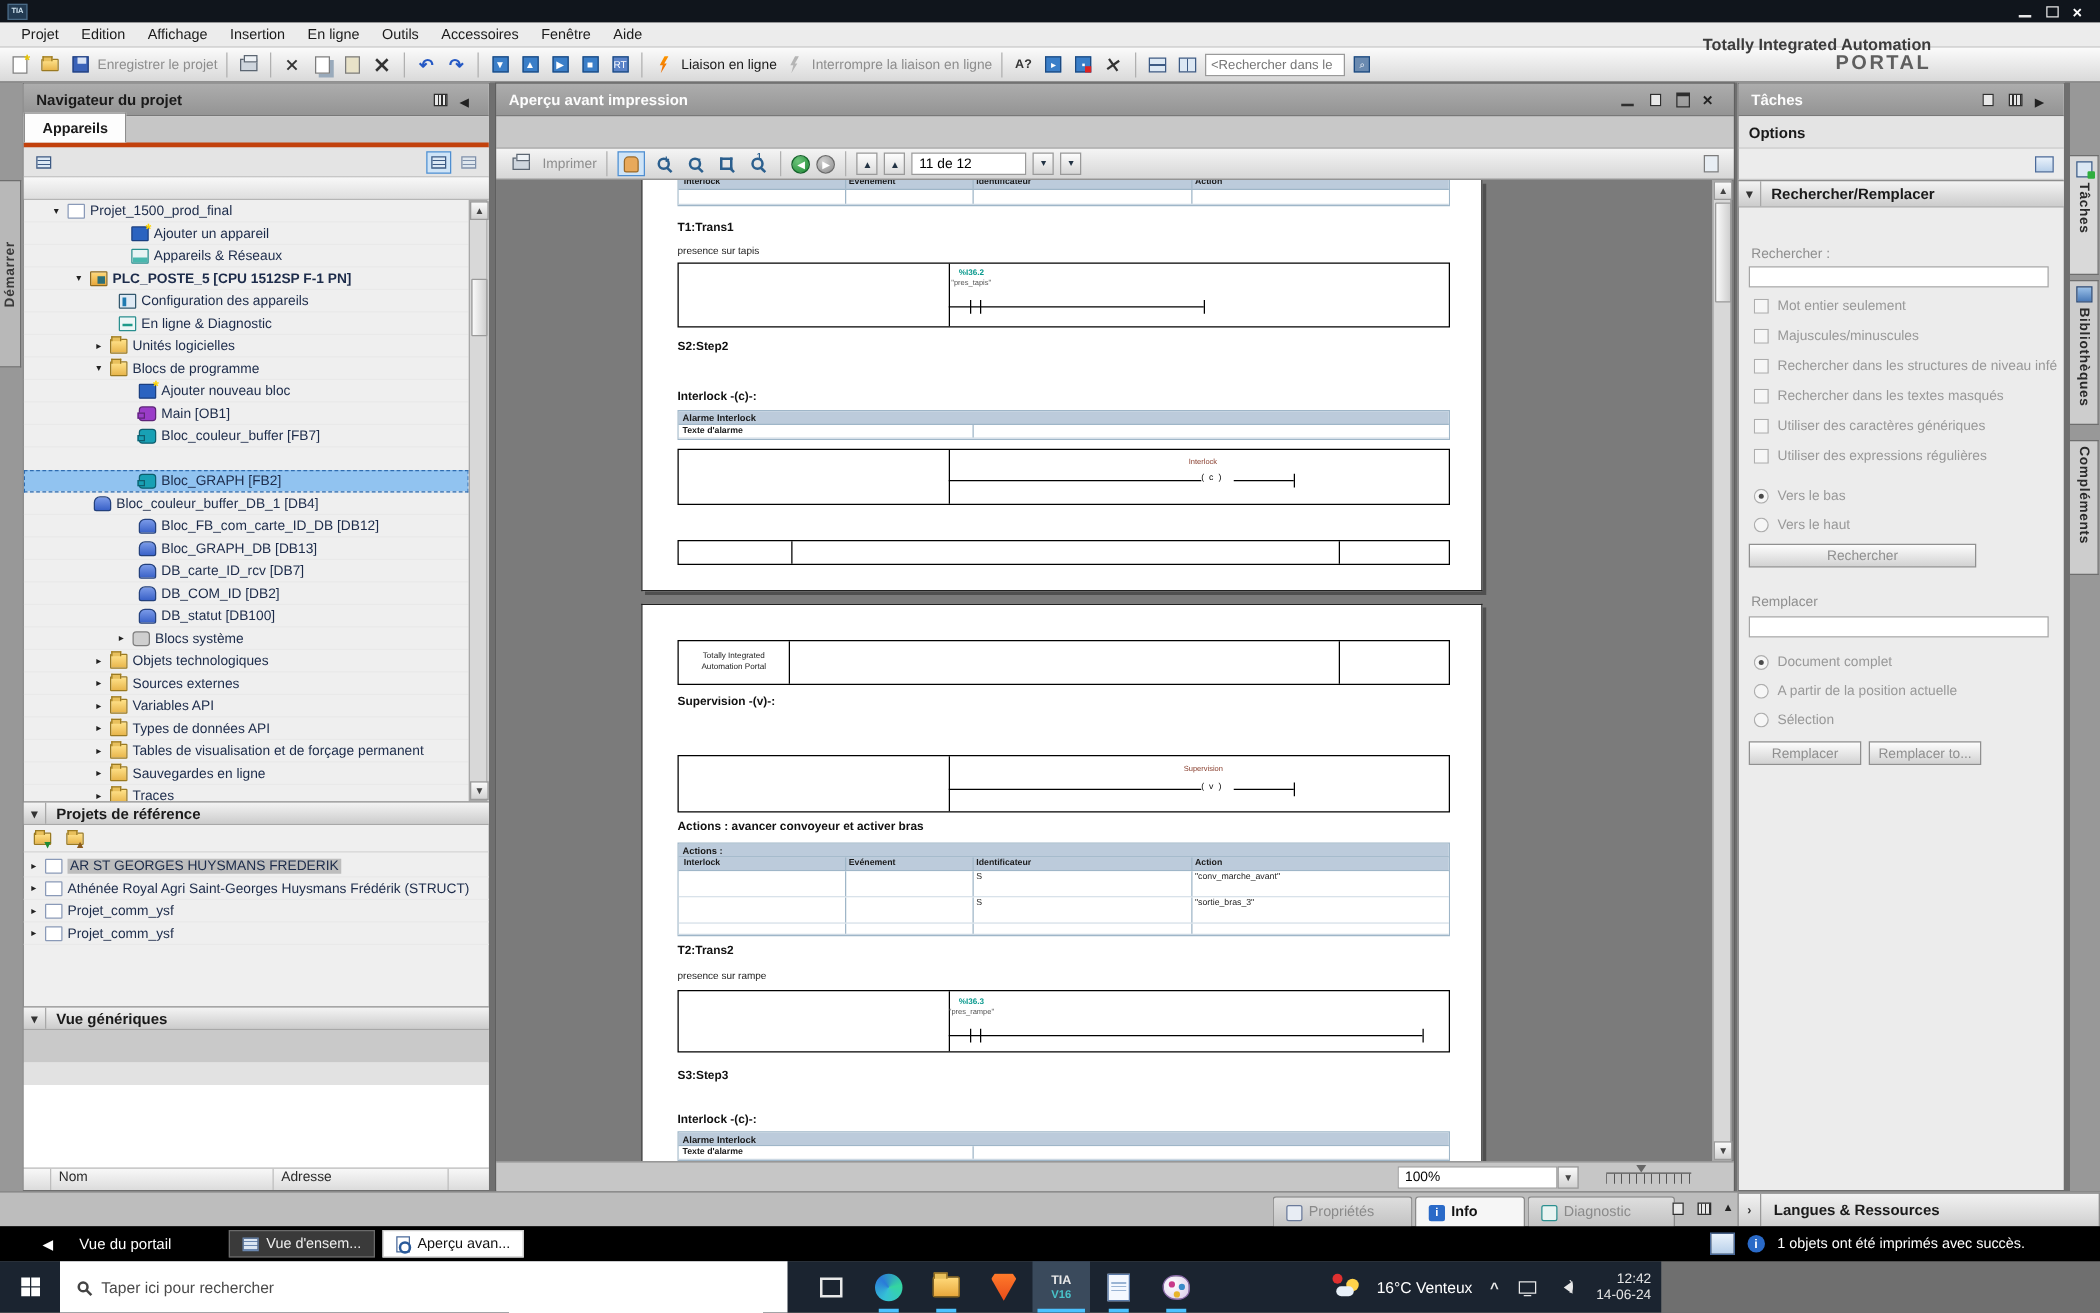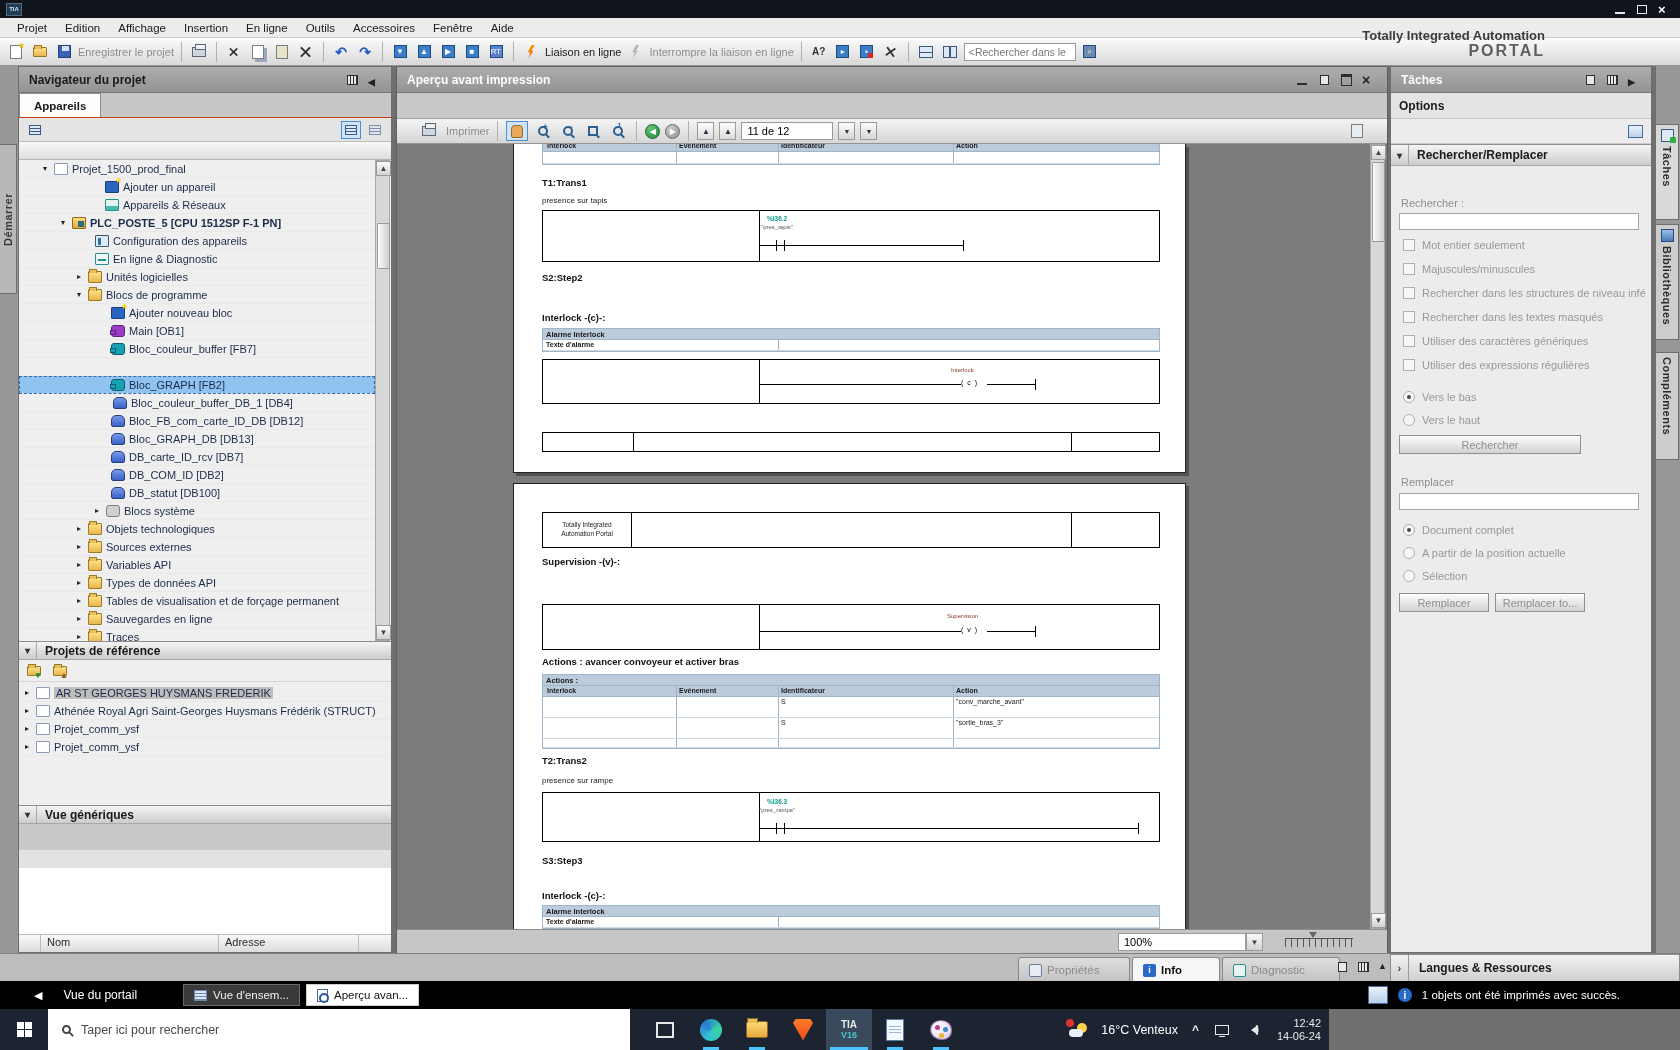--- a/index.html
+++ b/index.html
@@ -61,21 +61,21 @@
   .hic-rest::before{content:"";position:absolute;inset:1px 2px;border:1px solid #2e2e2e;background:#e8e8e8}
   .hic-maxx::before{content:"";position:absolute;inset:0 1px;border:1px solid #2e2e2e;border-top-width:3px}
   .hic-close::before{content:"×";font-size:14px;font-weight:bold;color:#222;line-height:12px}
   .hic-cols::before{content:"";position:absolute;inset:1px;border:1px solid #2e2e2e;background:
     repeating-linear-gradient(90deg,#e8e8e8 0 2px,#2e2e2e 2px 3px)}
   .hic-right::before{content:"▶";font-size:9px;color:#222}
   .hic-left::before{content:"◀";font-size:9px;color:#222}
 
   
   #nav{top:66px;left:18px;width:374px;height:887px;background:#efefef;border:1px solid #6e6e6e}
-  .navtabrow{height:25px;background:#c6c6c6;border-bottom:1px solid #c2410c;display:flex;align-items:flex-end;padding-left:0}
+  .navtabrow{height:25px;background:#c6c6c6;border-bottom:4px solid #c2410c;display:flex;align-items:flex-end;padding-left:0}
   .navtab{height:24px;background:#fdfdfd;border:1px solid #8e8e8e;border-bottom:none;
     font-weight:bold;font-size:11.5px;display:flex;align-items:center;padding:0 14px}
   .navtools{height:24px;background:#e4e4e4;border-bottom:1px solid #bdbdbd;display:flex;align-items:center;padding:0 6px}
   .viewtgl{width:20px;height:18px;border:1px solid #4f8ed0;background:#cfe4f7;display:flex;align-items:center;justify-content:center}
   .viewtgl.off{border-color:transparent;background:transparent}
   .minigrid{width:12px;height:10px;border:1px solid #3c5a84;background:
     repeating-linear-gradient(#dce8f4 0 2px,#3c5a84 2px 3px)}
   .colstrip{height:18px;background:linear-gradient(#f8f8f8,#dedede);border-bottom:1px solid #b5b5b5}
   #tree{top:93px;left:0;width:356px;height:481px;overflow:hidden}
   .trow{position:absolute;left:0;width:100%;height:18px;display:flex;align-items:center;
@@ -104,21 +104,21 @@
   .sbbtn{display:flex;align-items:center;justify-content:center;font-size:8px;color:#444;background:linear-gradient(#fafafa,#d2d2d2);border:1px solid #9a9a9a;cursor:pointer}
   .sbthumb{background:linear-gradient(90deg,#fafafa,#cfcfcf);border:1px solid #9a9a9a;border-radius:1px}
   .reftxt-sel{background:#bdbdbd;padding:0 2px}
   .dtable-h{display:flex;height:18px;background:linear-gradient(#f8f8f8,#dcdcdc);border-top:1px solid #bdbdbd;font-size:11px;color:#2a2a2a}
   .dcell{border-right:1px solid #bdbdbd;padding:1px 6px}
 
   
   #pv{top:66px;left:396px;width:992px;height:887px;background:#8b8b8b;border:1px solid #5f5f5f}
   .pv-strip{height:26px;background:#c8c8c8;border-bottom:1px solid #a2a2a2}
   .pv-tools{height:25px;background:linear-gradient(#f4f4f4,#d6d6d6);border-bottom:1px solid #949494;
-    display:flex;align-items:center;padding:0 20px;gap:5px}
+    display:flex;align-items:center;padding:0 8px;gap:5px}
   .mag{width:10px;height:10px;border:2px solid #2b5f8e;border-radius:50%;position:relative;display:inline-block}
   .mag::after{content:"";position:absolute;width:5px;height:2px;background:#2b5f8e;transform:rotate(45deg);right:-4px;bottom:-3px}
   .magsign{position:absolute;left:9px;top:1px;font-size:9px;font-weight:bold;color:#2b5f8e}
   .hand{width:12px;height:13px;background:#e8a95b;border:1px solid #9a6a2a;border-radius:4px 4px 2px 2px}
   .selbox{border:1px solid #4f8ed0;background:#cfe4f7;width:22px;height:20px;display:flex;align-items:center;justify-content:center}
   .cir{width:15px;height:15px;border-radius:50%;color:#fff;font-size:8px;display:flex;align-items:center;justify-content:center}
   .cir.g{background:radial-gradient(circle at 35% 30%,#6cc47a,#1e8a35);border:1px solid #14622a}
   .cir.gr{background:radial-gradient(circle at 35% 30%,#cfcfcf,#8e8e8e);border:1px solid #6a6a6a}
   .pgbtn{width:17px;height:18px;background:linear-gradient(#fdfdfd,#dcdcdc);border:1px solid #9a9a9a;
     display:flex;align-items:center;justify-content:center;font-size:8px;color:#234}
@@ -427,21 +427,21 @@
         <span>Bloc_couleur_buffer [FB7]</span>
       </div>
     <div class="trow" style="top:214px;padding-left:64px">
         <i class="ic ic-fb"></i>
         <span>Bloc_FB_com_carte_ID [FB1]</span>
       </div>
     <div class="trow sel" style="top:216px;padding-left:92px">
         <i class="ic ic-fb"></i>
         <span>Bloc_GRAPH [FB2]</span>
       </div>
-    <div class="trow" style="top:234px;padding-left:94px">
+    <div class="trow" style="top:234px;padding-left:56px">
         <i class="ic ic-db"></i>
         <span>Bloc_couleur_buffer_DB_1 [DB4]</span>
       </div>
     <div class="trow" style="top:252px;padding-left:92px">
         <i class="ic ic-db"></i>
         <span>Bloc_FB_com_carte_ID_DB [DB12]</span>
       </div>
     <div class="trow" style="top:270px;padding-left:92px">
         <i class="ic ic-db"></i>
         <span>Bloc_GRAPH_DB [DB13]</span>

